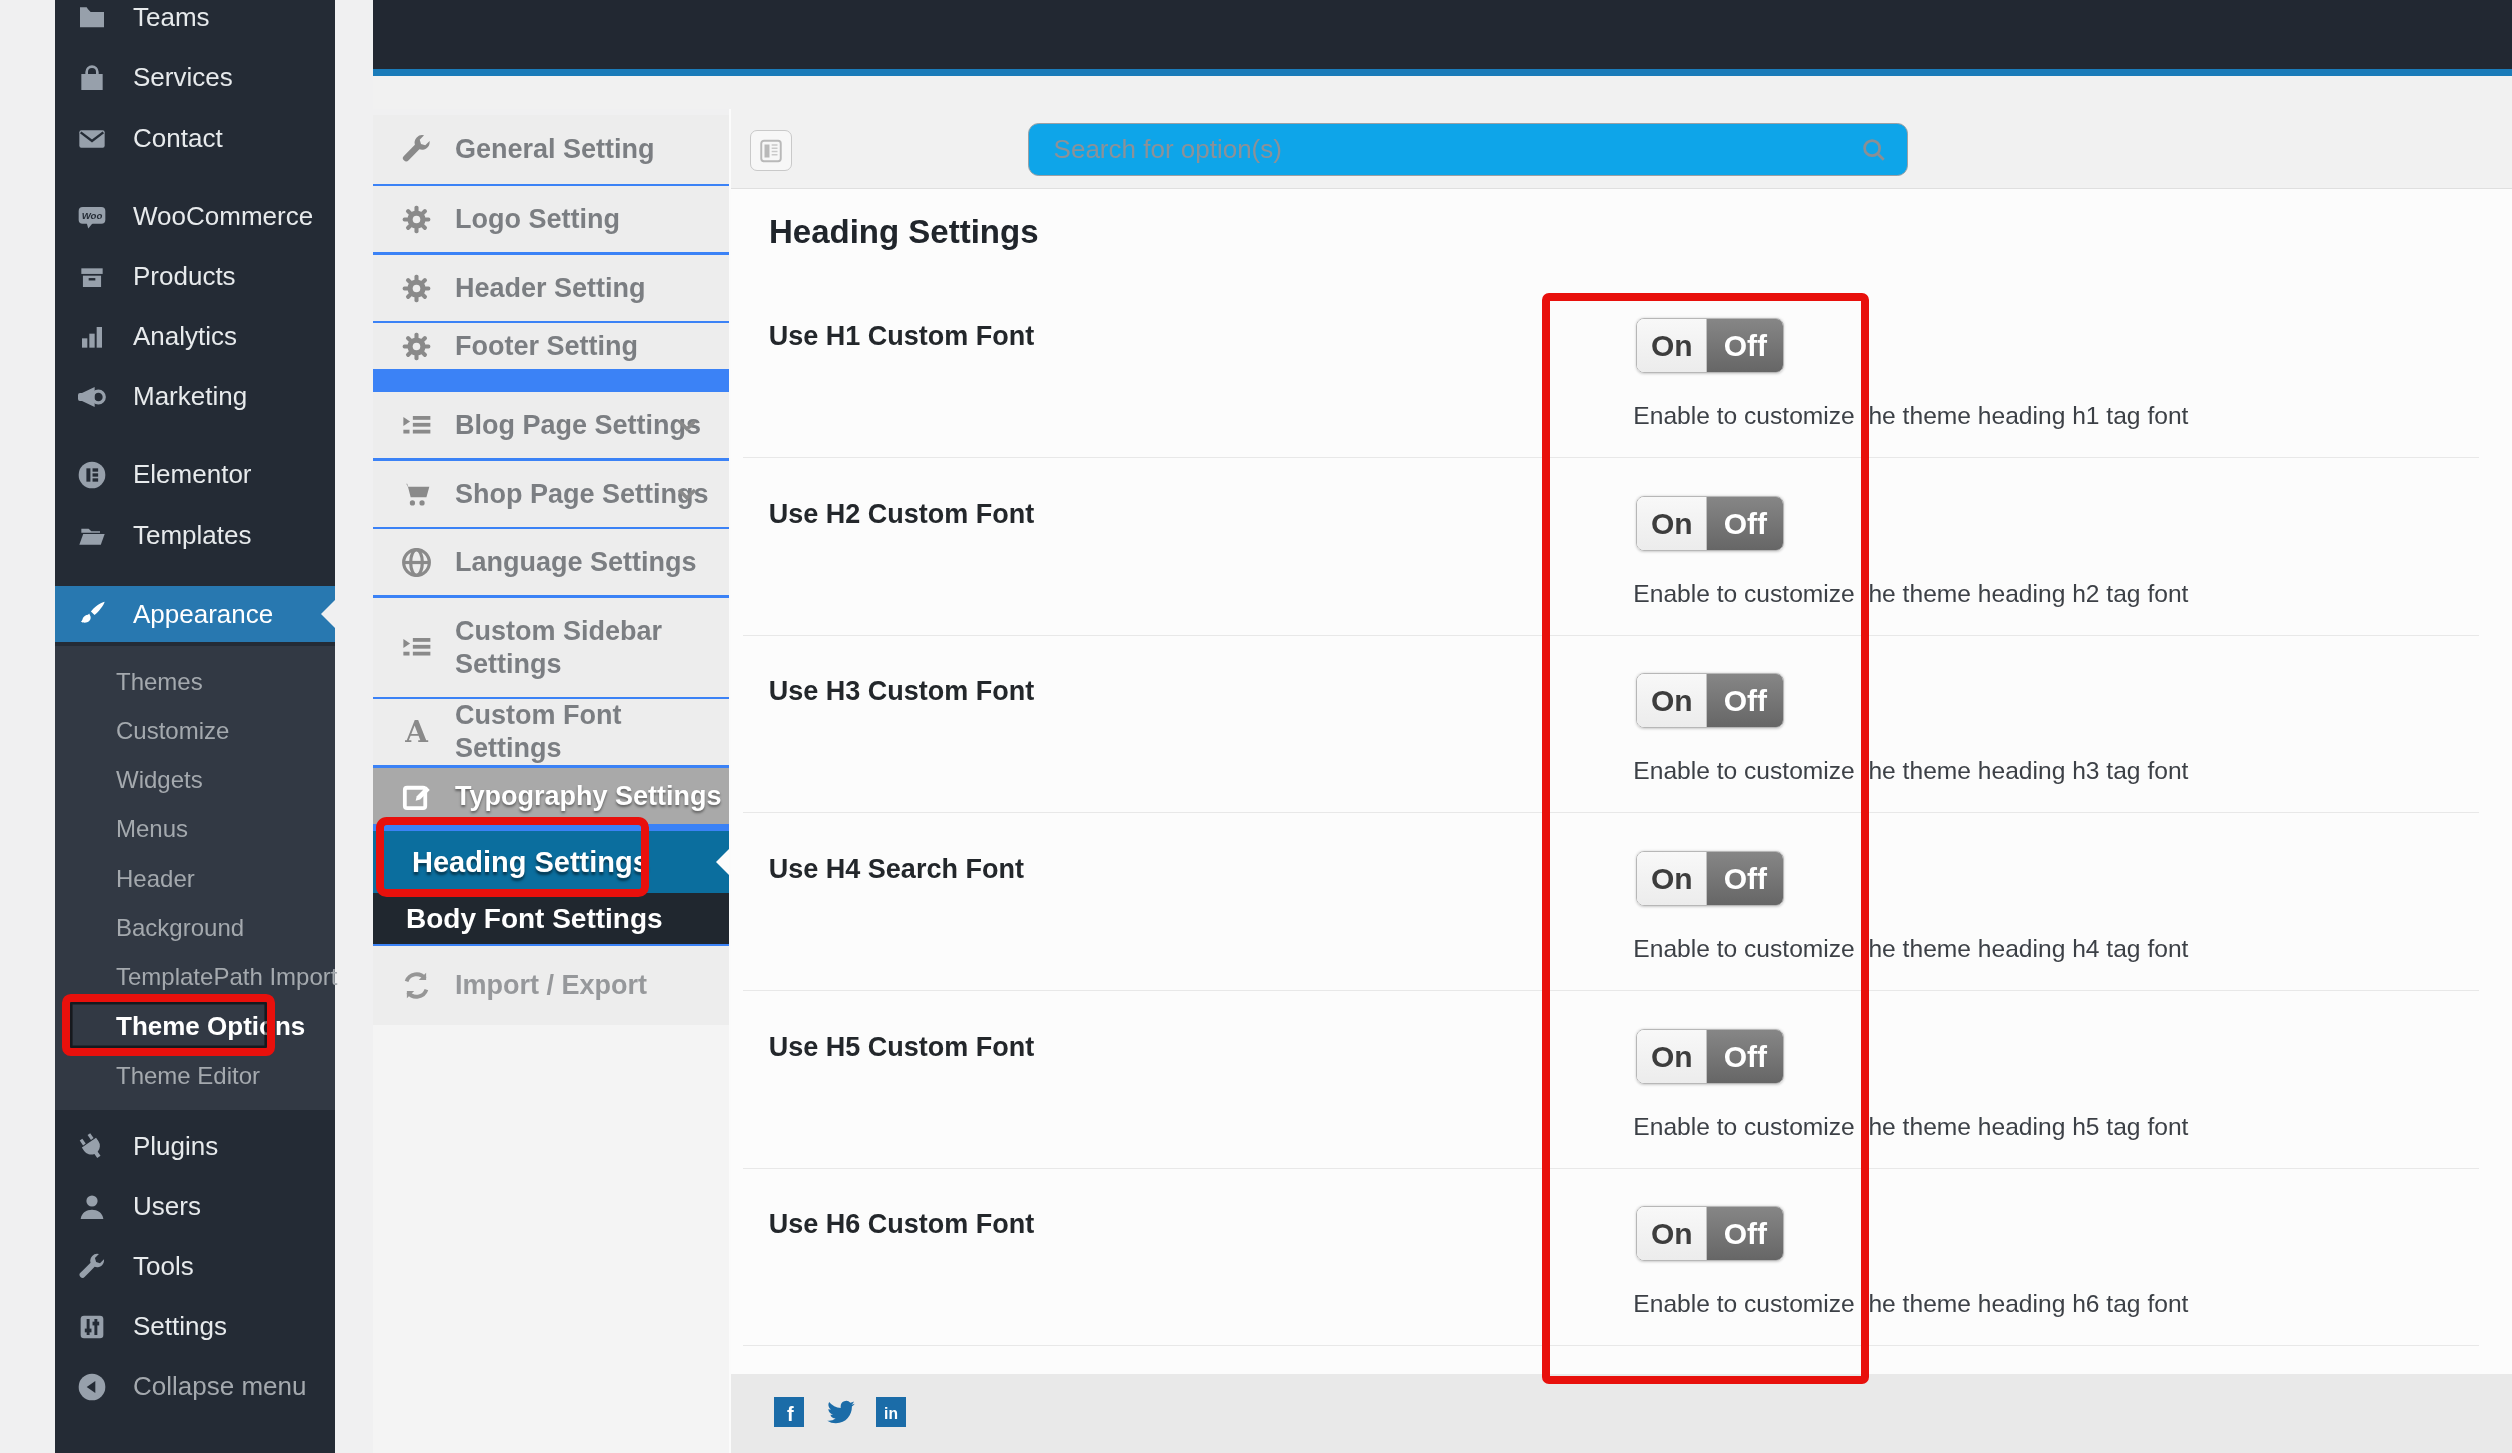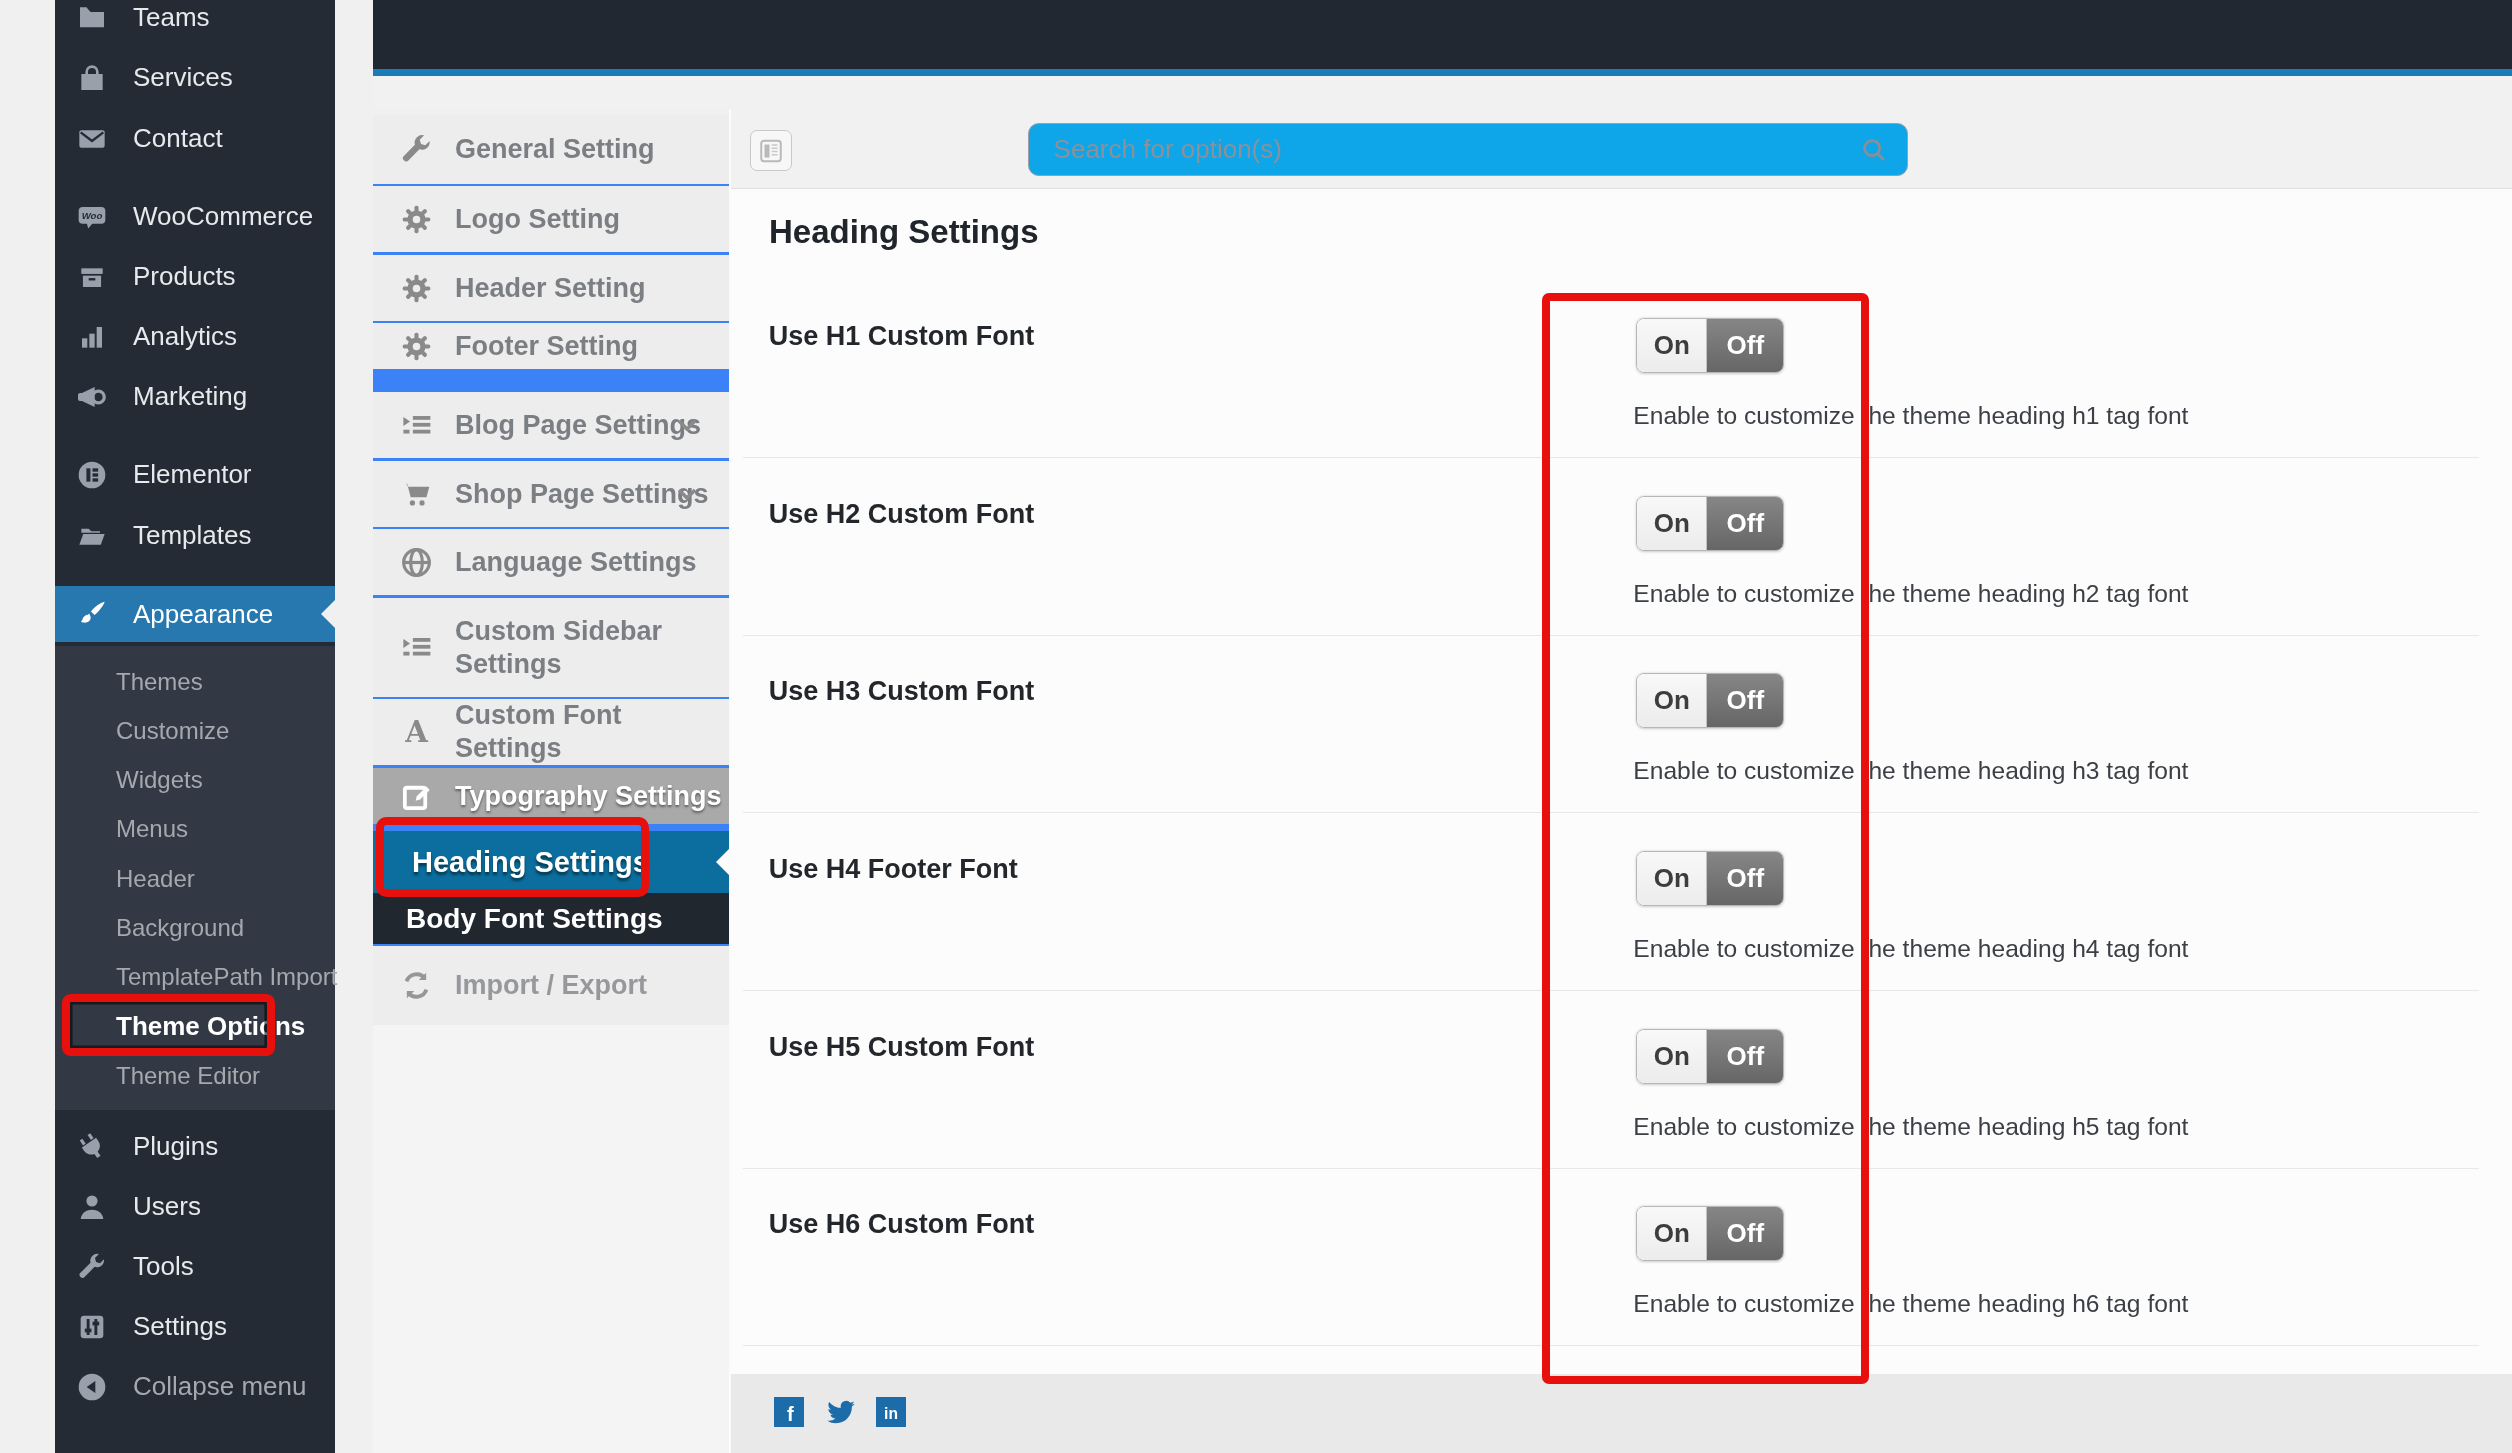--- a/index.html
+++ b/index.html
@@ -56,21 +56,21 @@
     font-family:"Liberation Sans",sans-serif;outline:none;}
   #search-input::placeholder{color:#8d9197;}
   #search-glass{position:absolute;right:19.4px;top:12.3px;width:30px;height:30px;}
   #content{position:absolute;left:0;top:81px;width:100%;height:1184px;background:#fcfcfc;}
   #page-title{position:absolute;left:38px;top:23px;font-size:33px;font-weight:bold;color:#20252b;}
   .opt-row{position:absolute;left:12.3px;right:35px;height:178px;border-bottom:1.8px solid #e8e8e8;}
   .opt-label{position:absolute;left:25.5px;top:42px;font-size:27px;font-weight:bold;color:#23272b;}
   .tog{position:absolute;left:893px;top:39px;display:flex;border-radius:8px;overflow:hidden;
     border:0.9px solid #b7b7b7;box-shadow:0 0.9px 2.6px rgba(0,0,0,.2);cursor:pointer;}
   .tog .seg{display:flex;align-items:center;justify-content:center;height:53px;
-    font-weight:bold;font-size:26px;}
+    font-weight:bold;font-size:30px;}
   .tog .on{width:69px;background:linear-gradient(#f8f8f8,#ececec);color:#3d3d3d;
     border-right:0.9px solid #c2c2c2;}
   .tog .off{width:76px;background:linear-gradient(#868686,#666666);color:#fff;}
   .opt-help{position:absolute;left:890px;top:123px;font-size:24.6px;color:#3c4046;}
   #footer-band{position:absolute;left:0;top:1265px;width:100%;height:79px;background:#e9e9e9;}
   .social{position:absolute;top:23px;width:30px;height:30px;cursor:pointer;}
   
   .anno{position:absolute;border:8.8px solid #e8100c;z-index:60;pointer-events:none;}
   #anno-toggles{left:1542px;top:293px;width:311px;height:1075px;border-radius:7px;}
   #anno-heading{left:376px;top:817px;width:257px;height:64px;border-radius:10.6px;}
@@ -424,21 +424,21 @@
       <div class="opt-row" style="top:444px">
         <div class="opt-label">Use H3 Custom Font</div>
         <div class="tog">
           <div class="seg on">On</div>
           <div class="seg off">Off</div>
         </div>
         <div class="opt-help">Enable to customize the theme heading h3 tag font</div>
       </div>
 
       <div class="opt-row" style="top:622px">
-        <div class="opt-label">Use H4 Footer Font</div>
+        <div class="opt-label">Use H4 Search Font</div>
         <div class="tog">
           <div class="seg on">On</div>
           <div class="seg off">Off</div>
         </div>
         <div class="opt-help">Enable to customize the theme heading h4 tag font</div>
       </div>
 
       <div class="opt-row" style="top:800px">
         <div class="opt-label">Use H5 Custom Font</div>
         <div class="tog">

